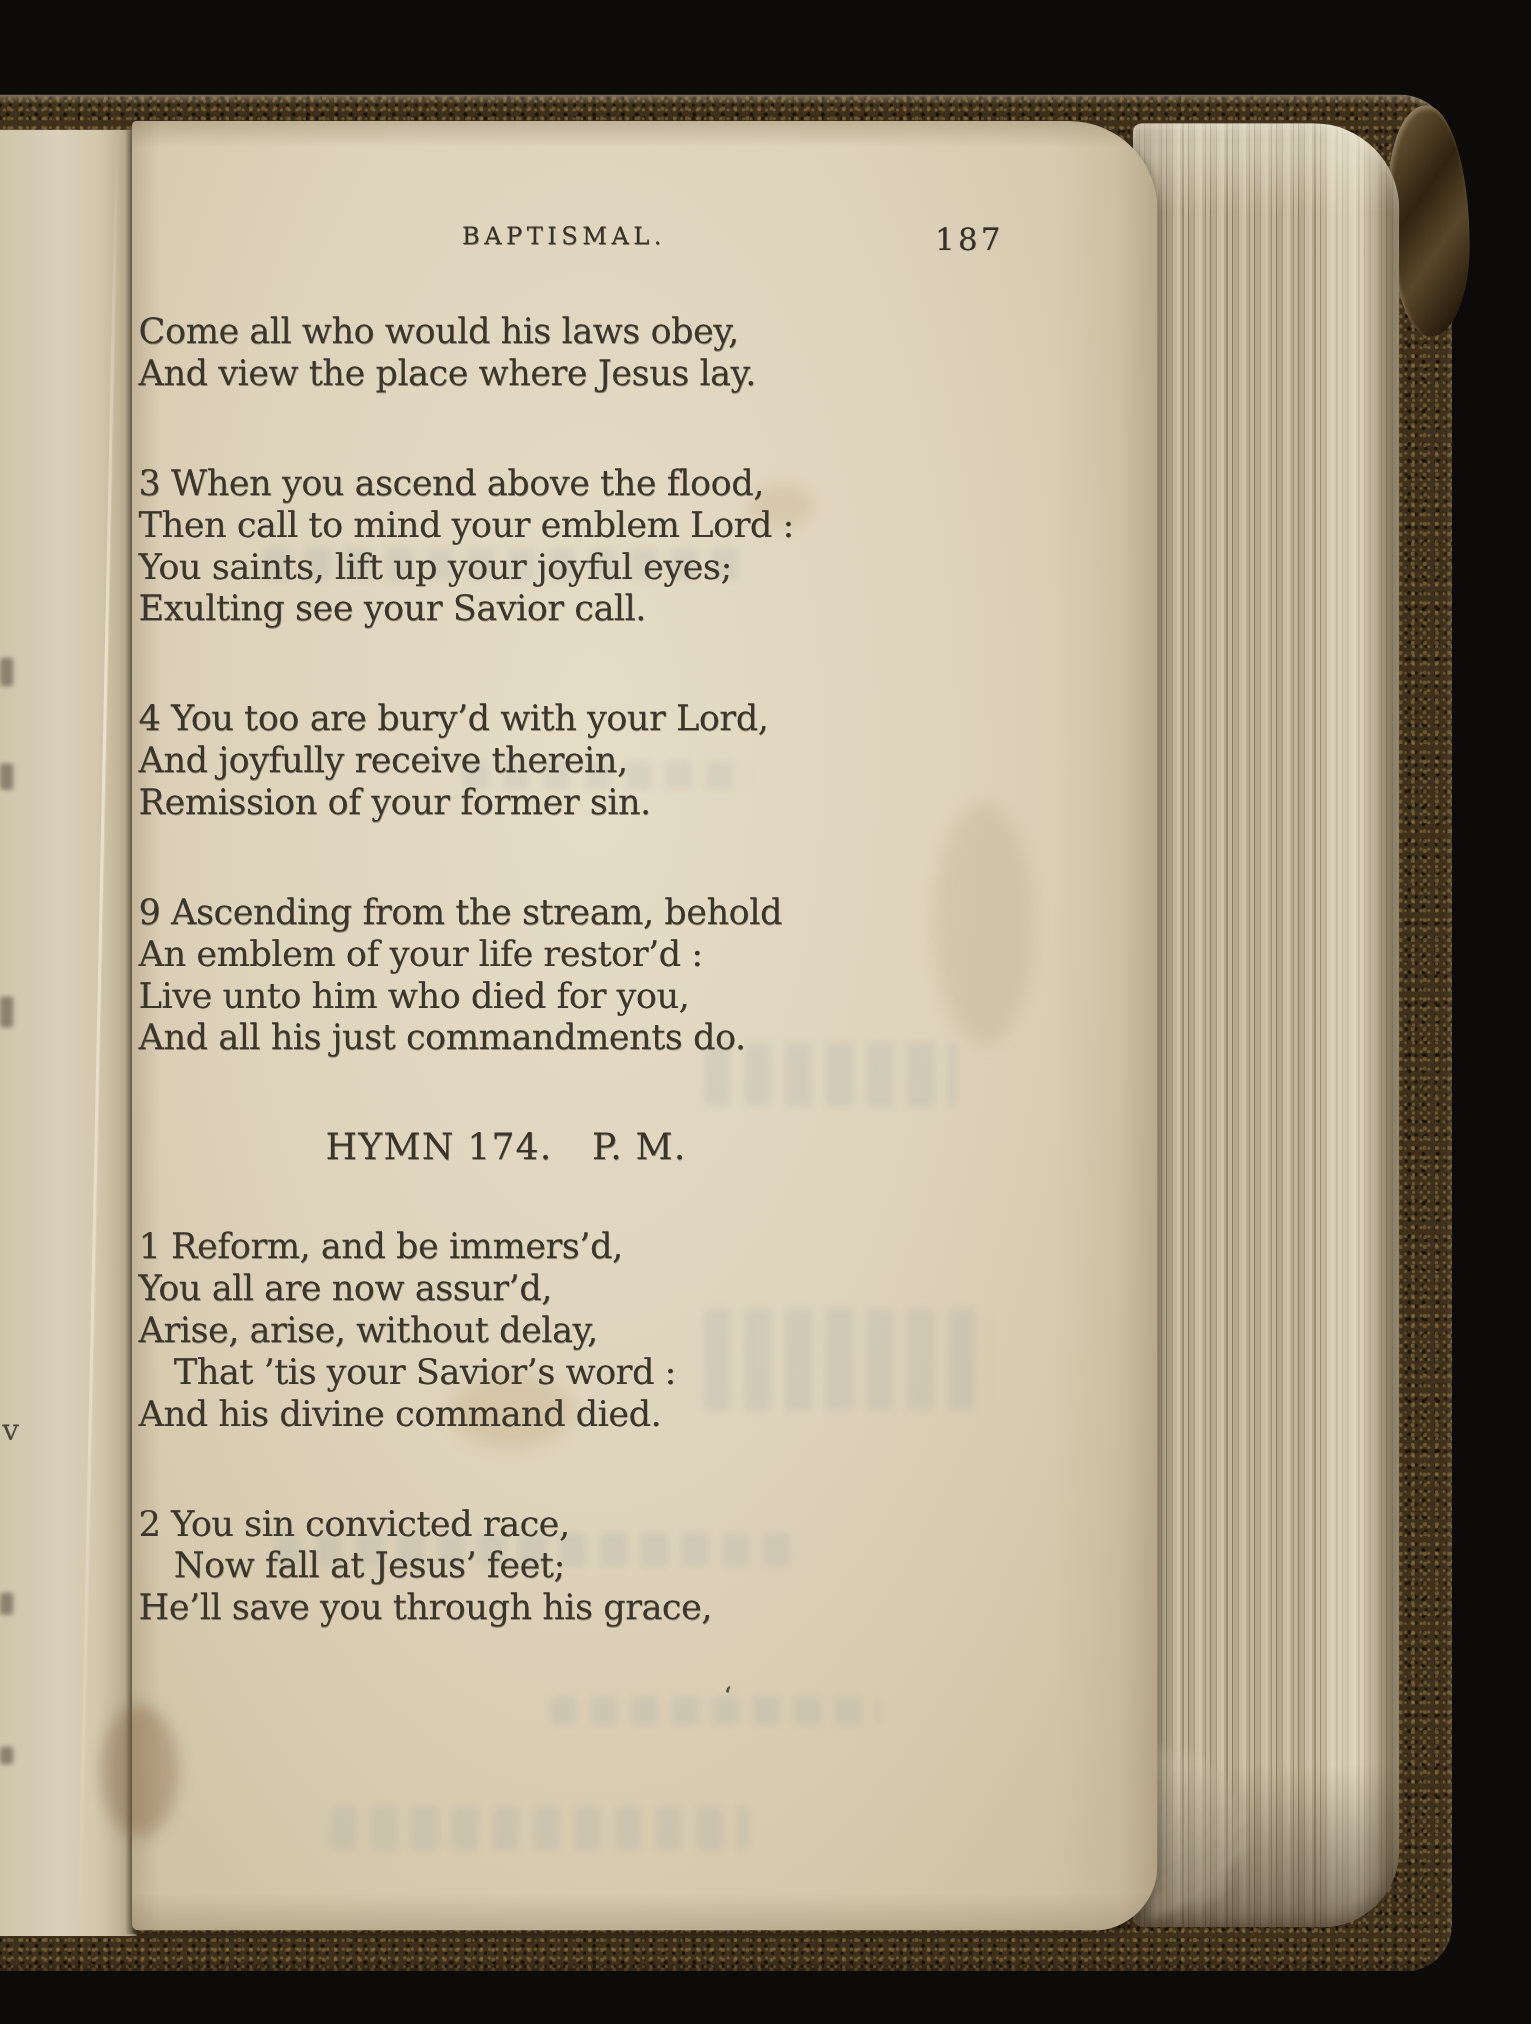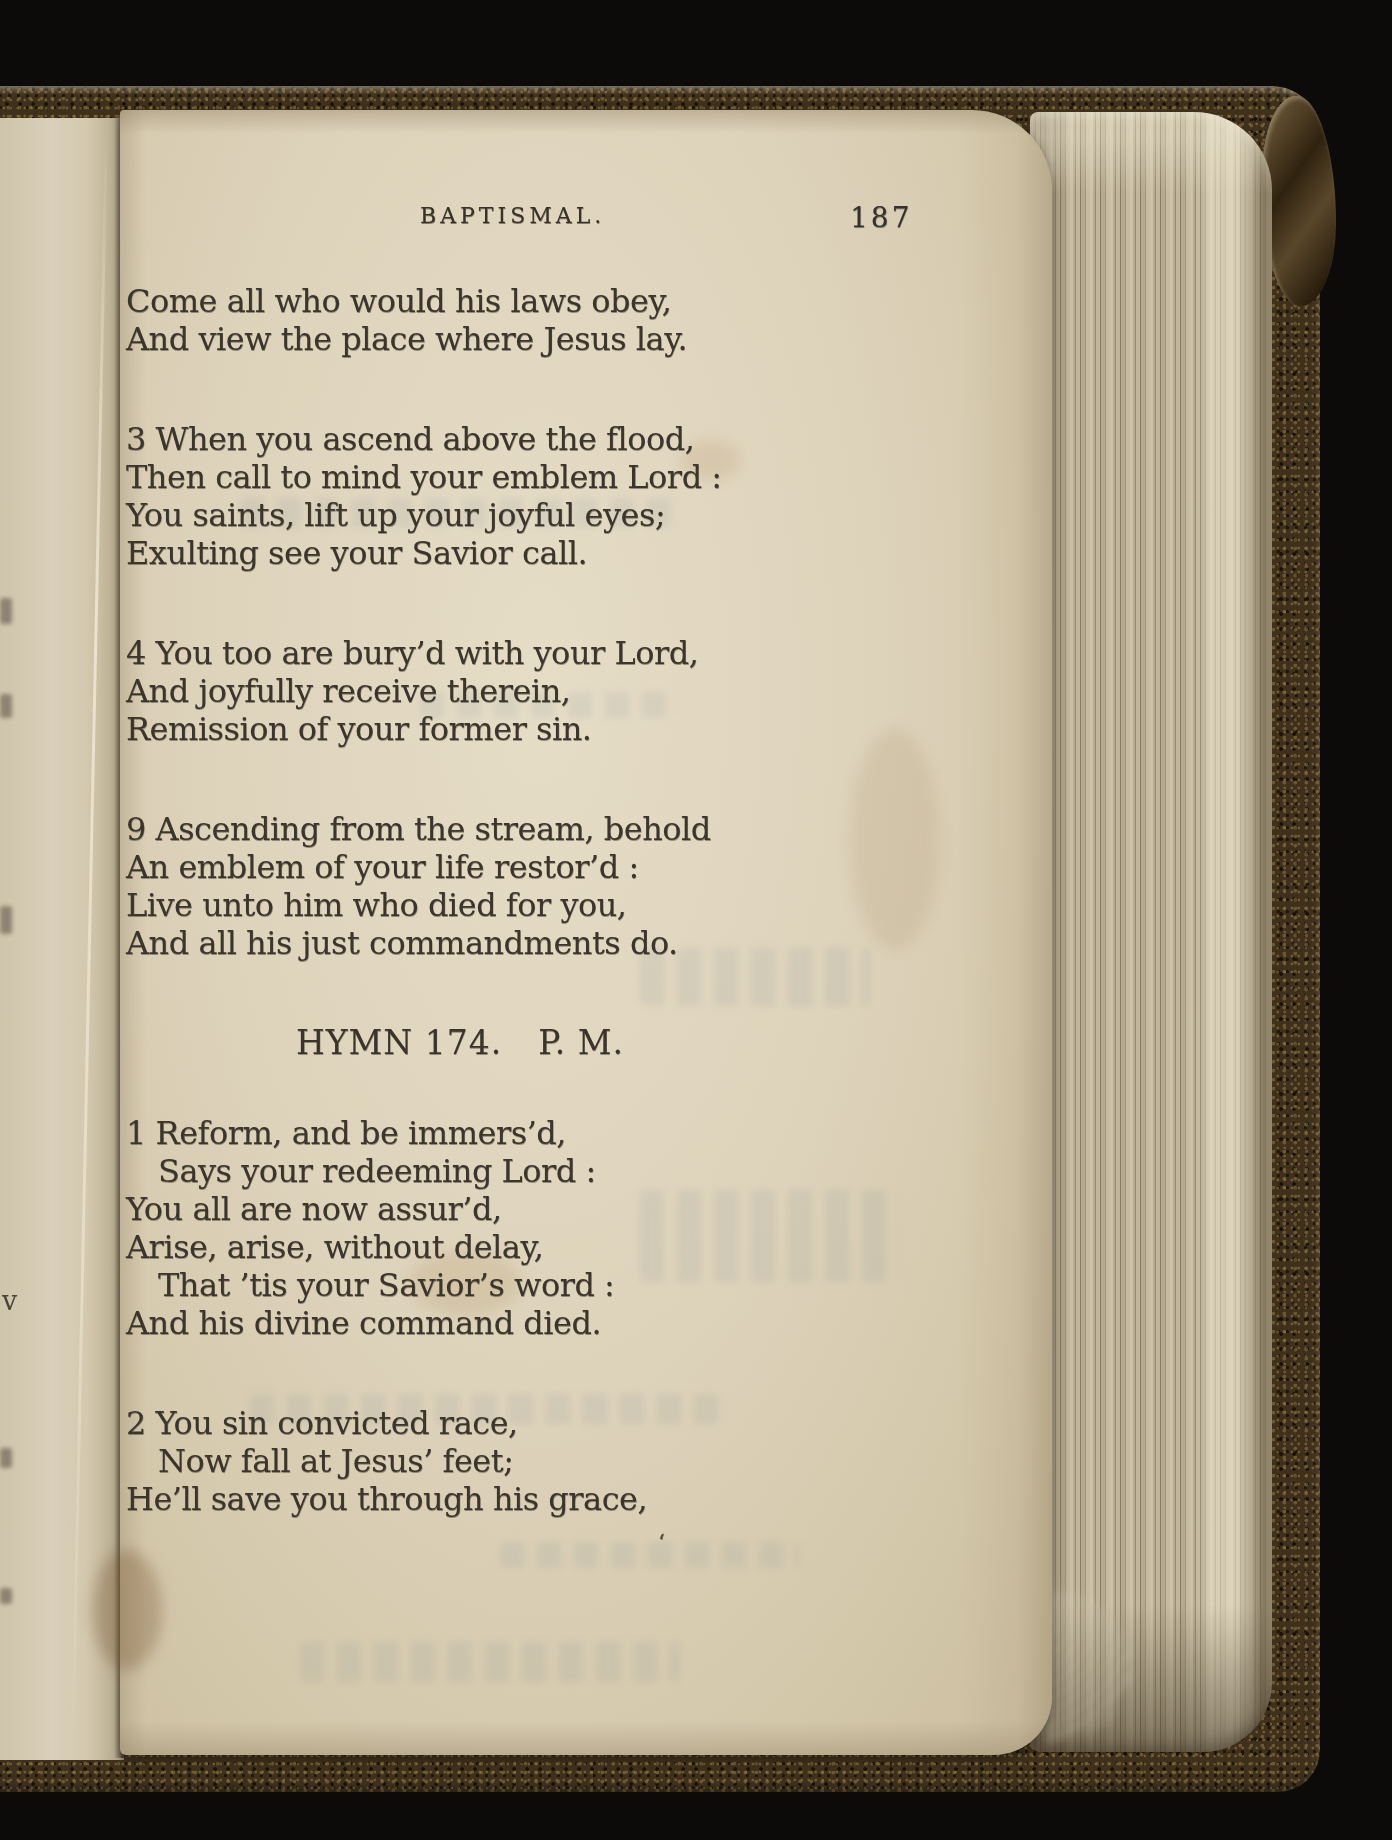--- a/index.html
+++ b/index.html
@@ -174,21 +174,20 @@
       </div>
       <div class="stanza">
         <div class="line">9 Ascending from the stream, behold</div>
         <div class="line">An emblem of your life restor’d :</div>
         <div class="line">Live unto him who died for you,</div>
         <div class="line">And all his just commandments do.</div>
       </div>
       <div class="hymn-heading"><span class="hymn-label">HYMN 174.</span><span class="hymn-meter">P. M.</span></div>
       <div class="stanza">
         <div class="line">1 Reform, and be immers’d,</div>
-        <div class="line indent">Says your redeeming Lord :</div>
         <div class="line">You all are now assur’d,</div>
         <div class="line">Arise, arise, without delay,</div>
         <div class="line indent">That ’tis your Savior’s word :</div>
         <div class="line">And his divine command died.</div>
       </div>
       <div class="stanza">
         <div class="line">2 You sin convicted race,</div>
         <div class="line indent">Now fall at Jesus’ feet;</div>
         <div class="line">He’ll save you through his grace,</div>
       </div>

